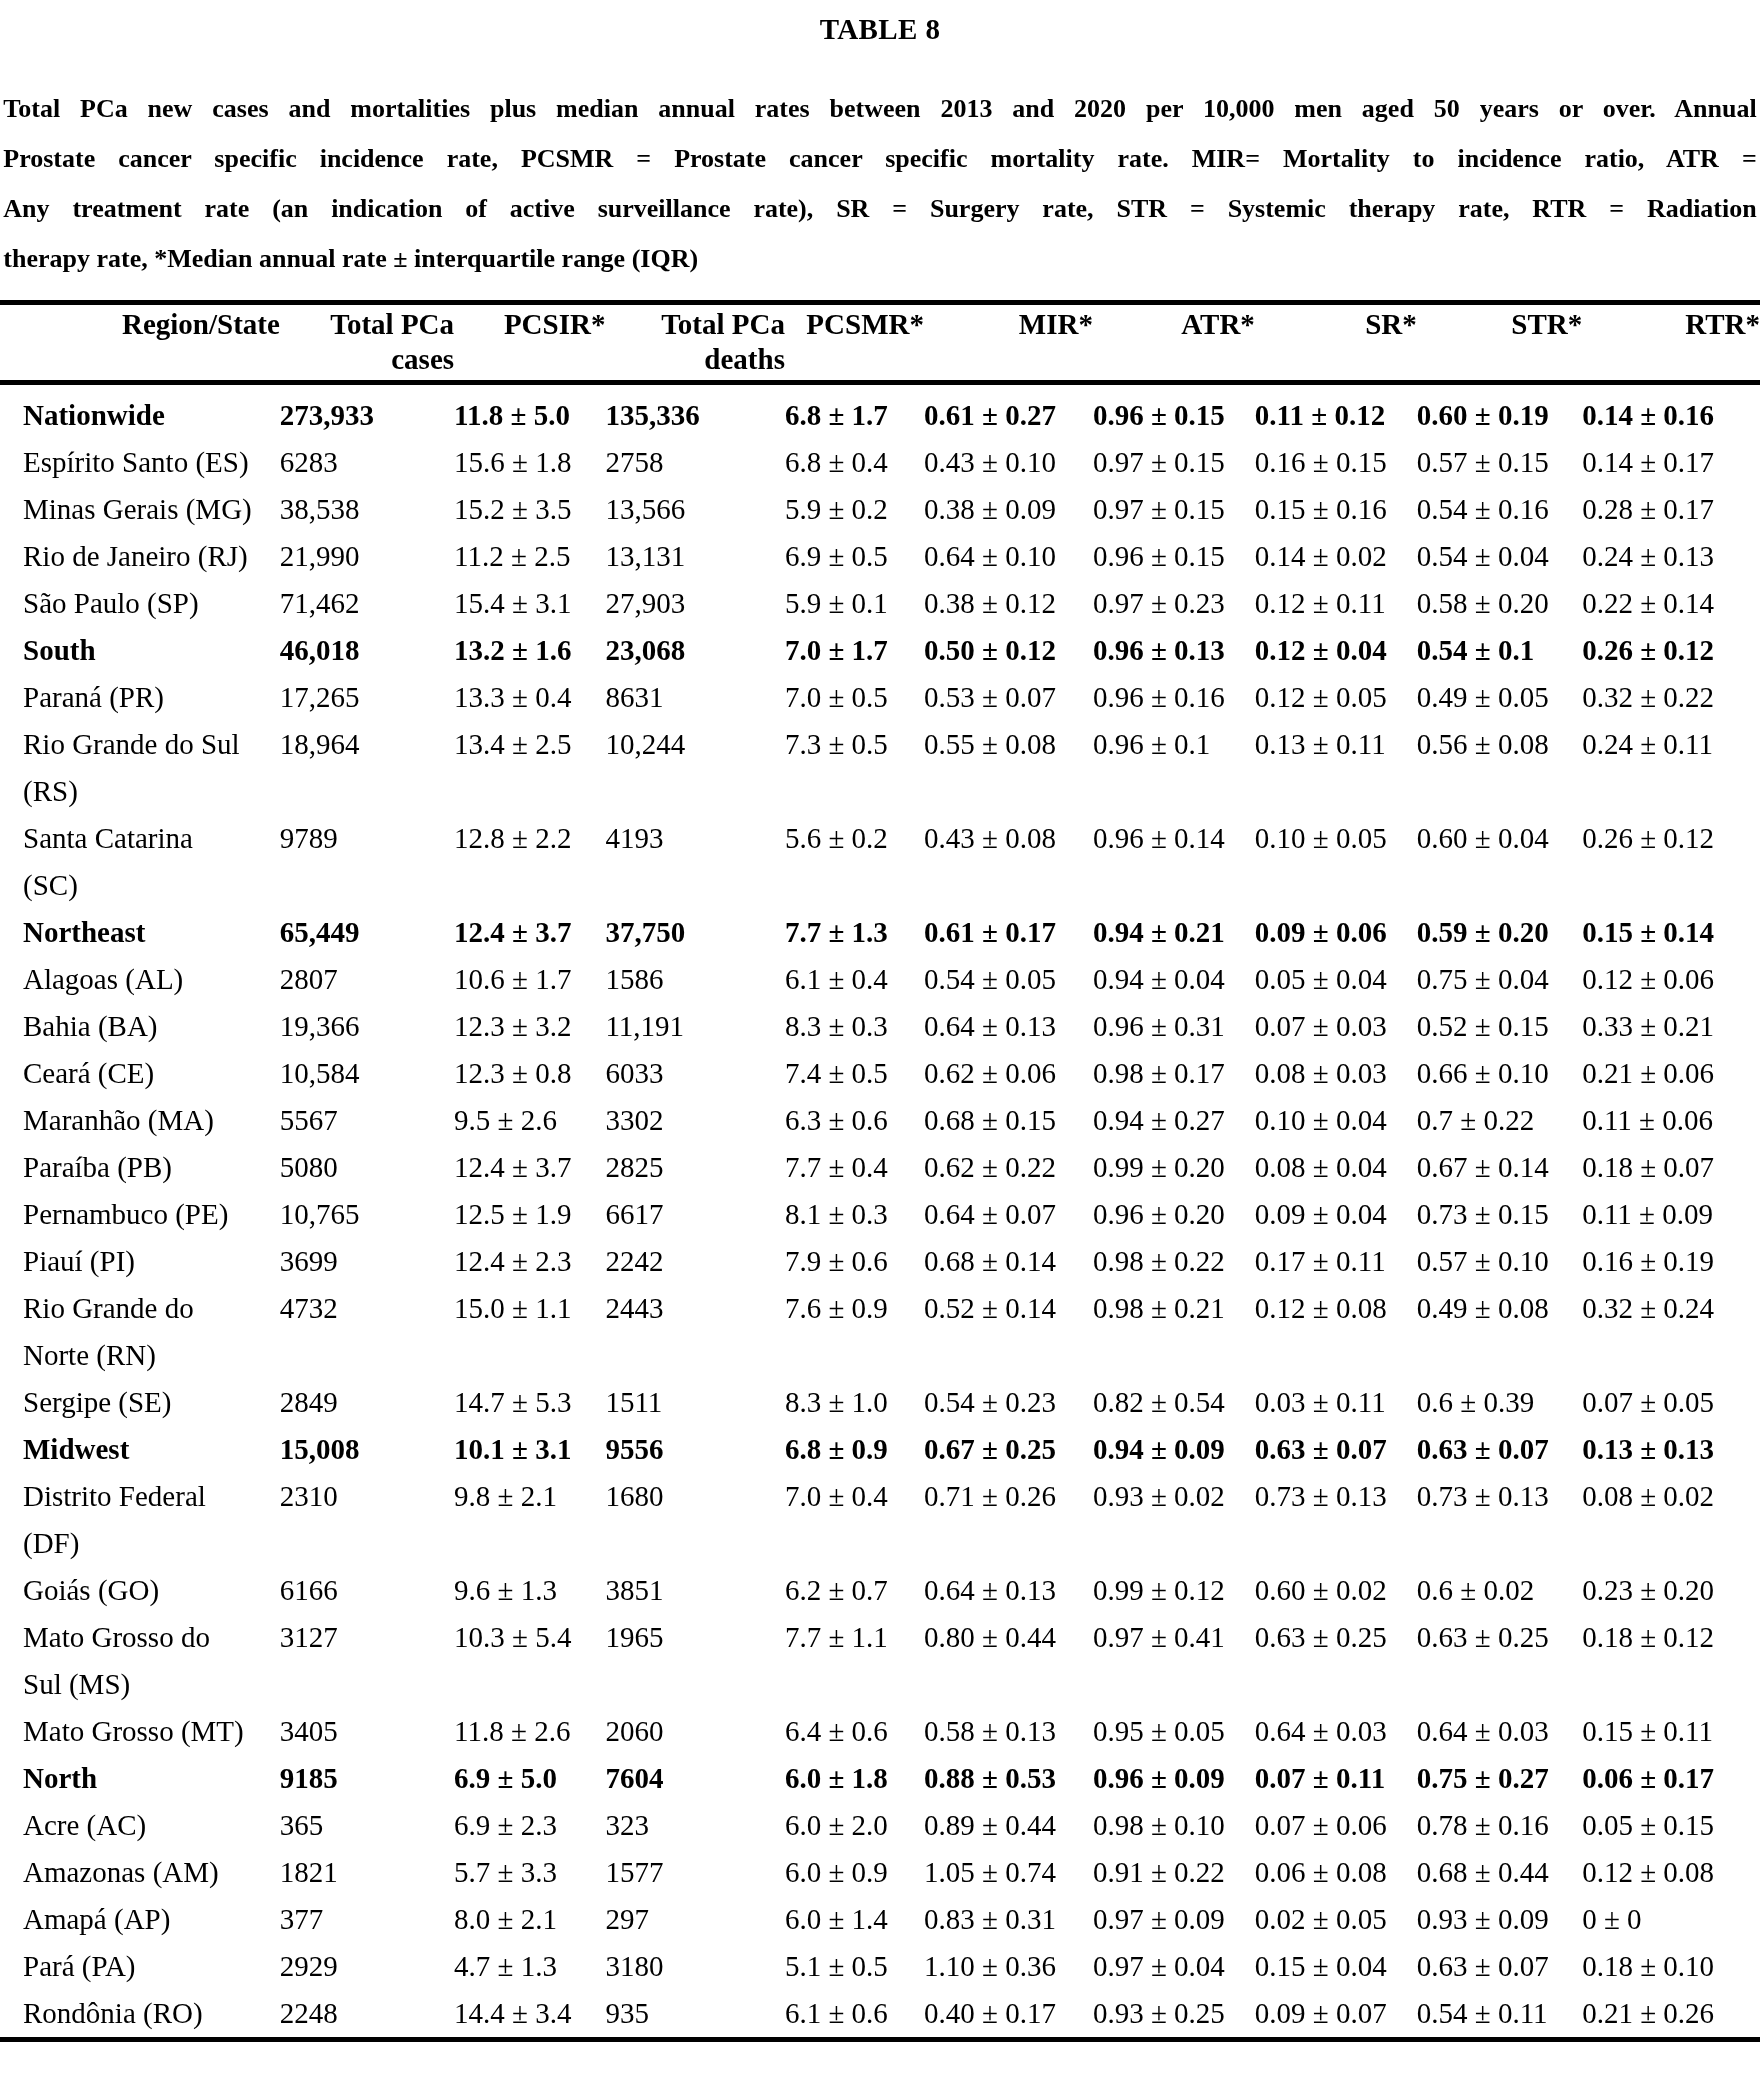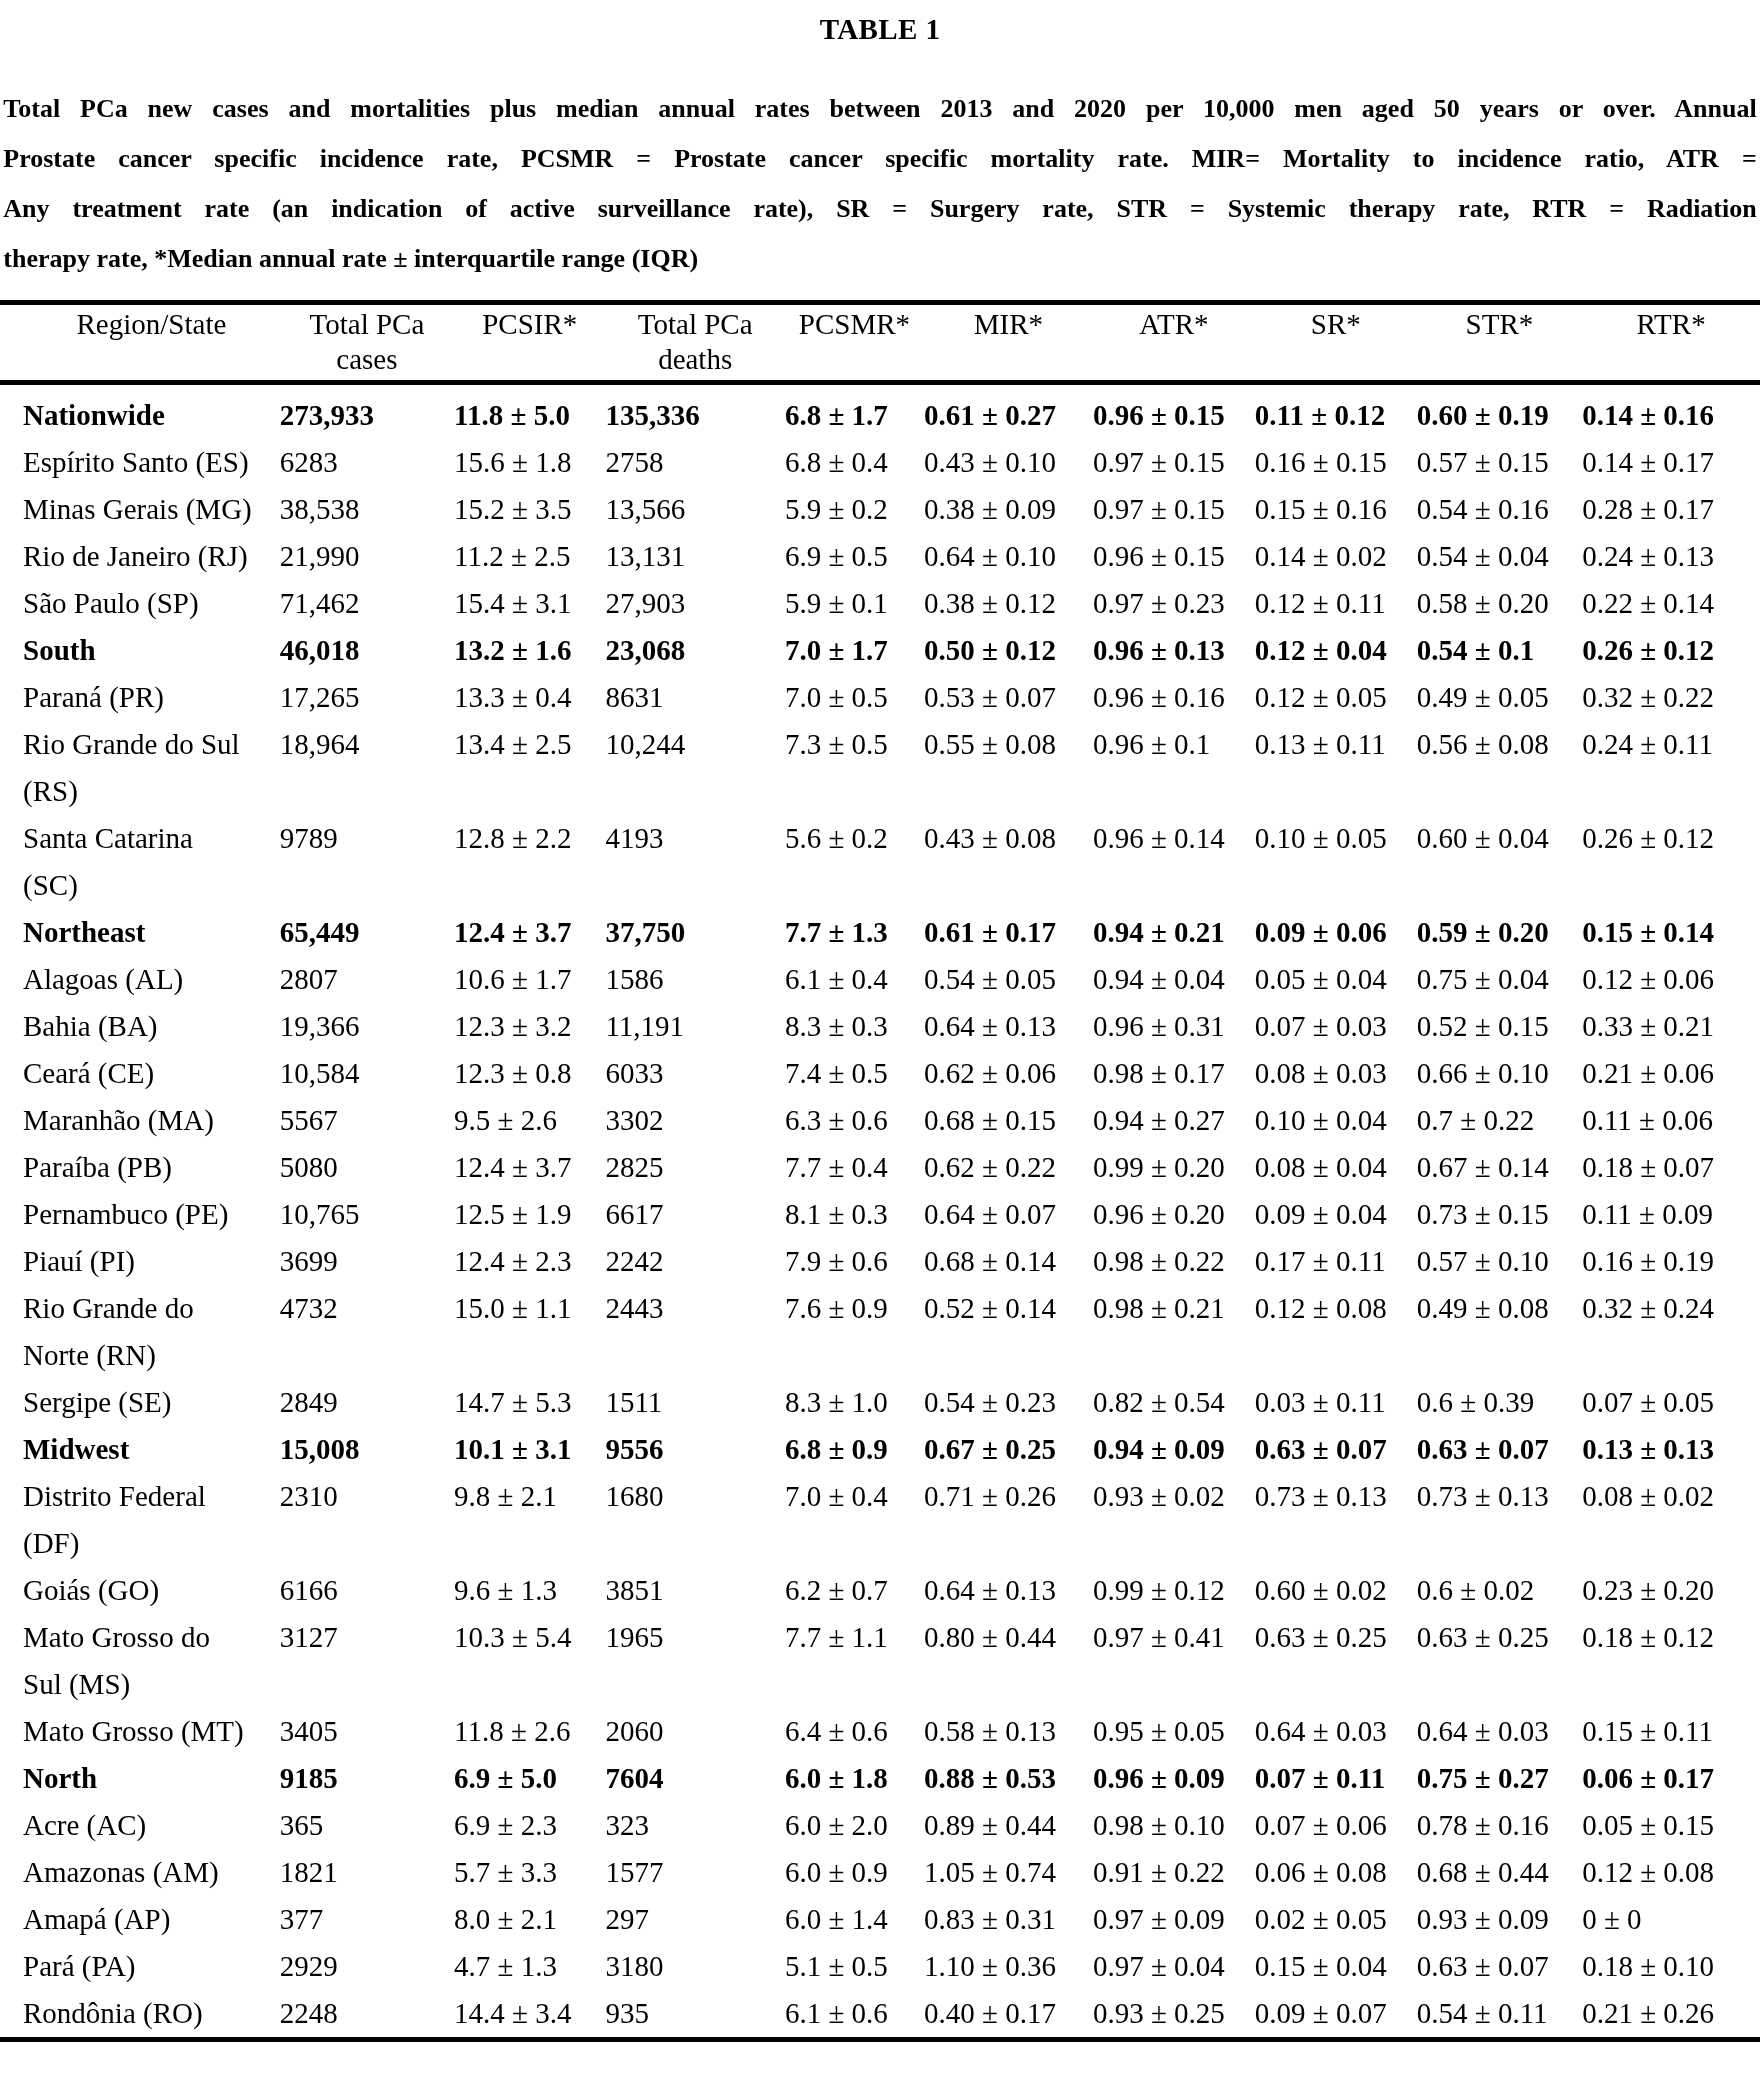--- a/index.html
+++ b/index.html
@@ -39,22 +39,22 @@
   table.data-table {
     width: 100%;
     margin-top: 22px;
     border-collapse: collapse;
     table-layout: fixed;
     border-top: 5.8px solid #000;
     border-bottom: 5.8px solid #000;
   }
   thead th {
     font-size: 29px;
-    font-weight: normal;
-    text-align: center;
+    font-weight: bold;
+    text-align: right;
     vertical-align: top;
     white-space: pre-line;
     line-height: 35px;
     padding: 2.5px 0 3.3px 0;
     border-bottom: 5.8px solid #000;
   }
   th.region-col, td.region-cell { padding-left: 23px; }
 
   tbody td {
     font-size: 29px;
@@ -67,21 +67,21 @@
   tbody tr:first-child td { padding-top: 6.7px; }
   td.value-cell { white-space: nowrap; overflow: visible; }
   td.region-cell { white-space: pre-line; }
   tr.bold-row td { font-weight: bold; }
 </style>
 </head>
 <body>
 
 <div class="page">
 
-  <div class="table-title">TABLE 1</div>
+  <div class="table-title">TABLE 8</div>
 
   <div class="caption">
     <div class="cap-line">Total PCa new cases and mortalities plus median annual rates between 2013 and 2020 per 10,000 men aged 50 years or over. Annual</div>
     <div class="cap-line">Prostate cancer specific incidence rate, PCSMR = Prostate cancer specific mortality rate. MIR= Mortality to incidence ratio, ATR =</div>
     <div class="cap-line">Any treatment rate (an indication of active surveillance rate), SR = Surgery rate, STR = Systemic therapy rate, RTR = Radiation</div>
     <div class="cap-line">therapy rate, *Median annual rate ± interquartile range (IQR)</div>
   </div>
 
   <table class="data-table">
     <colgroup>

